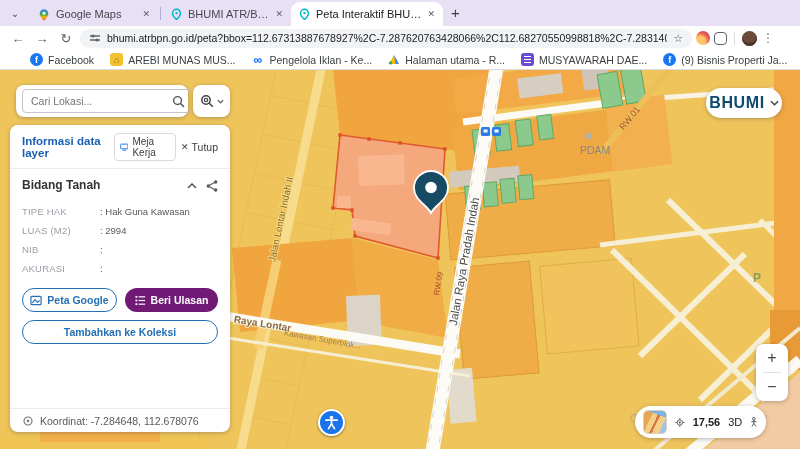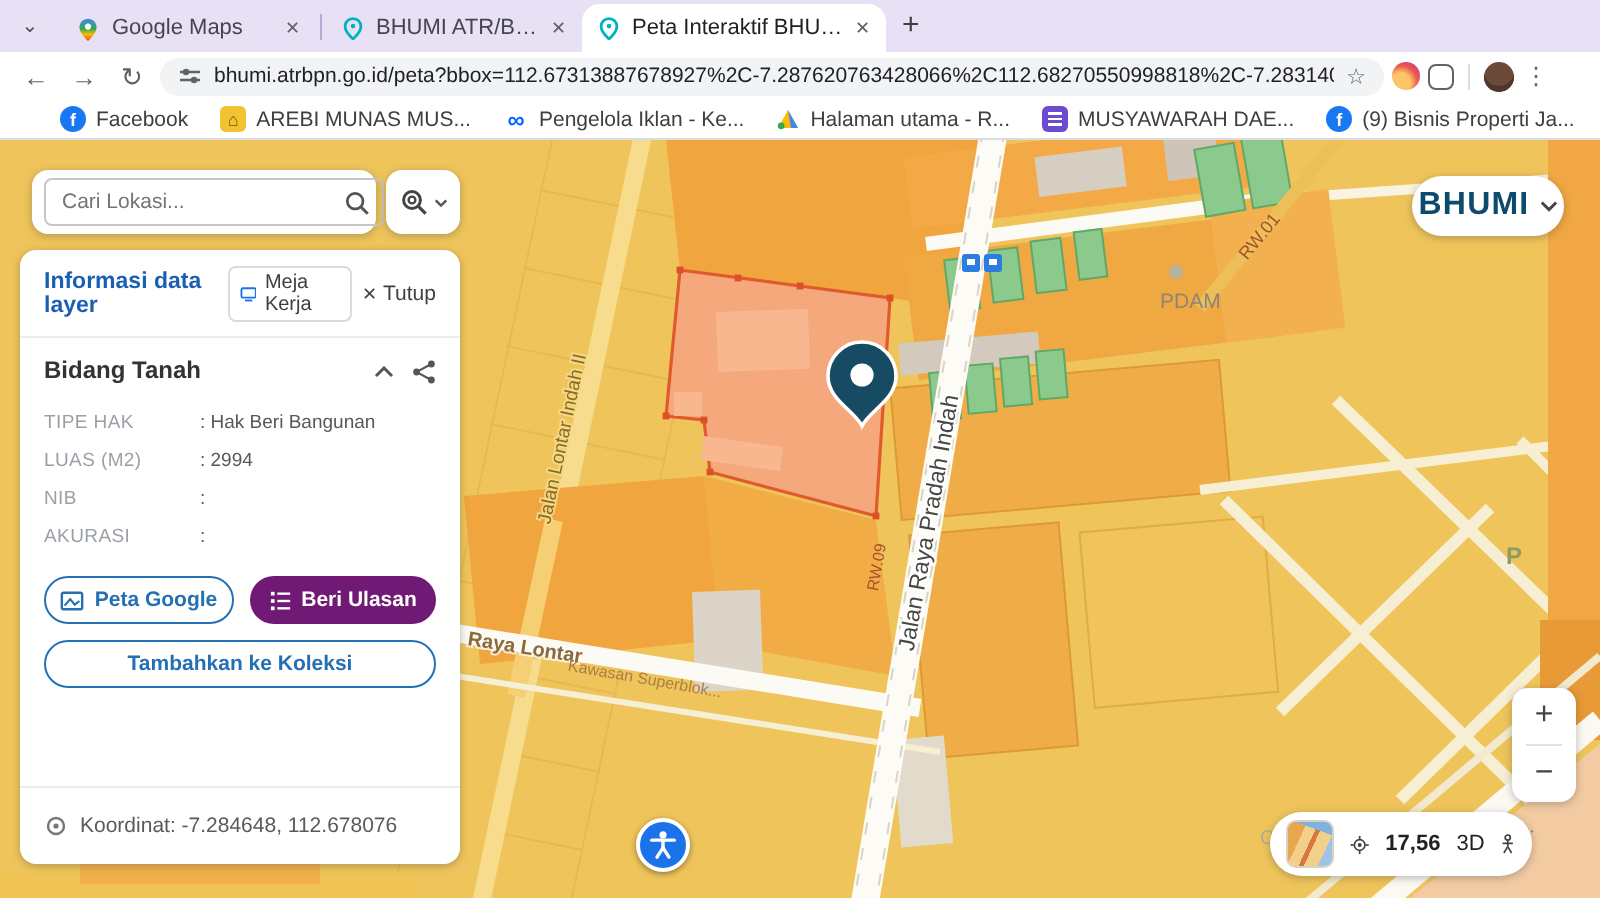--- a/index.html
+++ b/index.html
@@ -79,21 +79,21 @@
   .flabel{width:78px;font-size:9.5px;color:#9AA0A6;letter-spacing:.2px;}
   .fvalue{font-size:9.5px;color:#55585c;}
   .btn-row{display:flex;gap:8px;padding:8px 12px 0;}
   .btn{height:24px;border-radius:14px;display:flex;align-items:center;justify-content:center;
        gap:5px;font-size:10.5px;font-weight:bold;}
   .btn-outline{flex:1;border:1.4px solid #2470B3;color:#2470B3;background:#fff;}
   .btn-orange{flex:1;background:#701a75;color:#fff;}
   .btn-wide{margin:8px 12px 0;border:1.4px solid #2470B3;color:#2470B3;background:#fff;}
   .panel-spacer{flex:1;}
   .koord{border-top:1px solid #ECECEC;display:flex;align-items:center;gap:6px;
-         padding:0 12px;height:39px;font-size:10.5px;color:#5A5A5A;}
+         padding:0 12px;height:24px;font-size:10.5px;color:#5A5A5A;}
 
   .bhumi-pill{left:706px;top:18px;width:76px;height:30px;border-radius:15px;display:flex;
               align-items:center;justify-content:center;gap:5px;}
   .bhumi-logo{color:#0c4a6e;font-weight:bold;font-size:16px;letter-spacing:.6px;text-align:center;}
 
   .zoomctrl{left:756px;top:274px;width:32px;height:57px;display:flex;flex-direction:column;
             align-items:center;}
   .zbtn{flex:1;width:100%;display:flex;align-items:center;justify-content:center;
         font-size:16px;color:#444;}
   .zdiv{width:18px;height:1px;background:#E0E0E0;}
@@ -407,21 +407,21 @@
               <circle cx="9.7" cy="2" r="1.7" fill="#555"></circle>
             <circle cx="9.7" cy="10" r="1.7" fill="#555"></circle>
             <line x1="3.5" y1="5.3" x2="8.5" y2="2.6" stroke="#555" stroke-width="1.1"></line>
             <line x1="3.5" y1="6.7" x2="8.5" y2="9.4" stroke="#555" stroke-width="1.1"></line>
           </svg>
         </div>
       </div>
       <div class="fields">
         <div class="frow">
           <span class="flabel">TIPE HAK</span>
-          <span class="fvalue">: Hak Beri Bangunan</span>
+          <span class="fvalue">: Hak Guna Kawasan</span>
         </div>
         <div class="frow">
           <span class="flabel">LUAS (M2)</span>
           <span class="fvalue">: 2994</span>
         </div>
         <div class="frow">
           <span class="flabel">NIB</span>
           <span class="fvalue">:</span>
         </div>
         <div class="frow">

